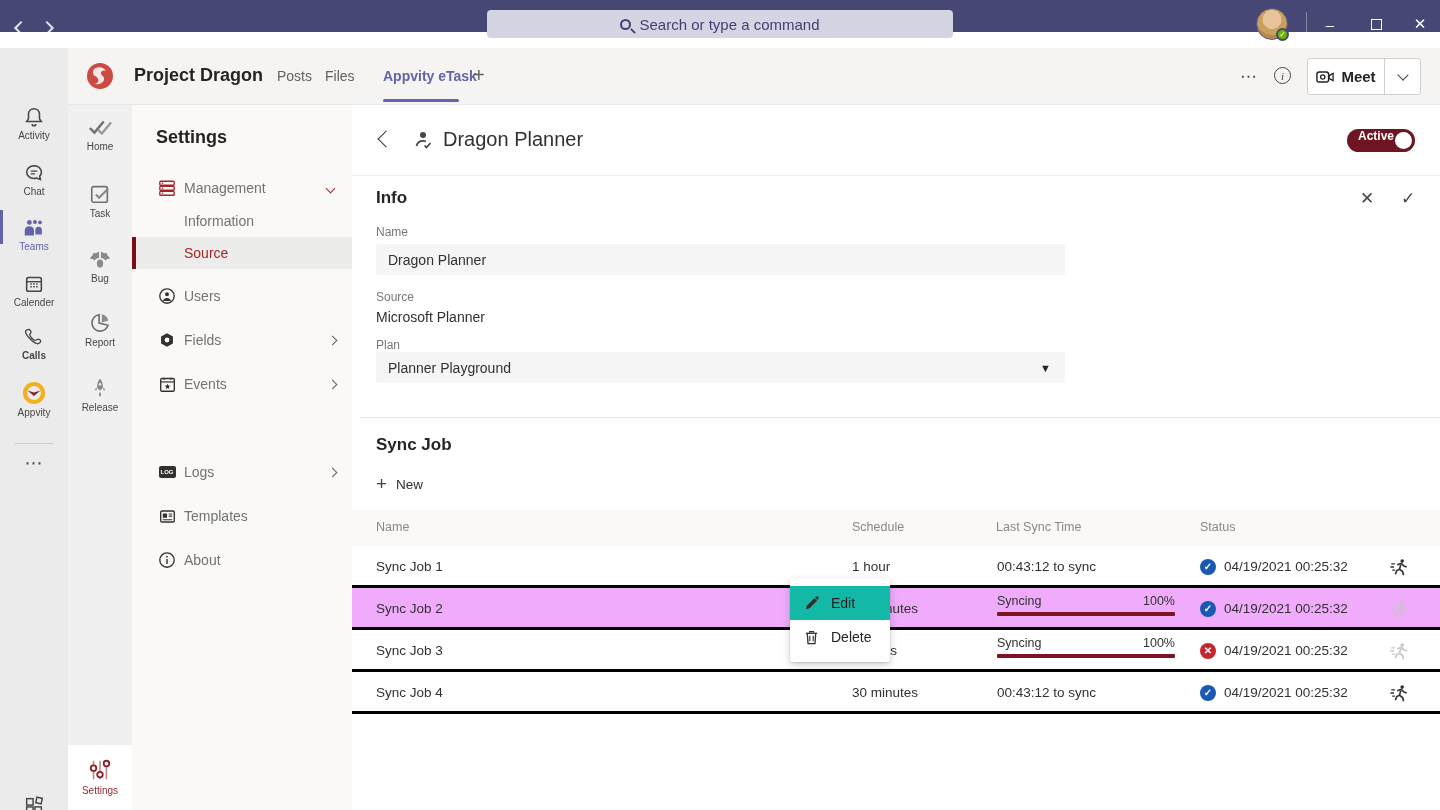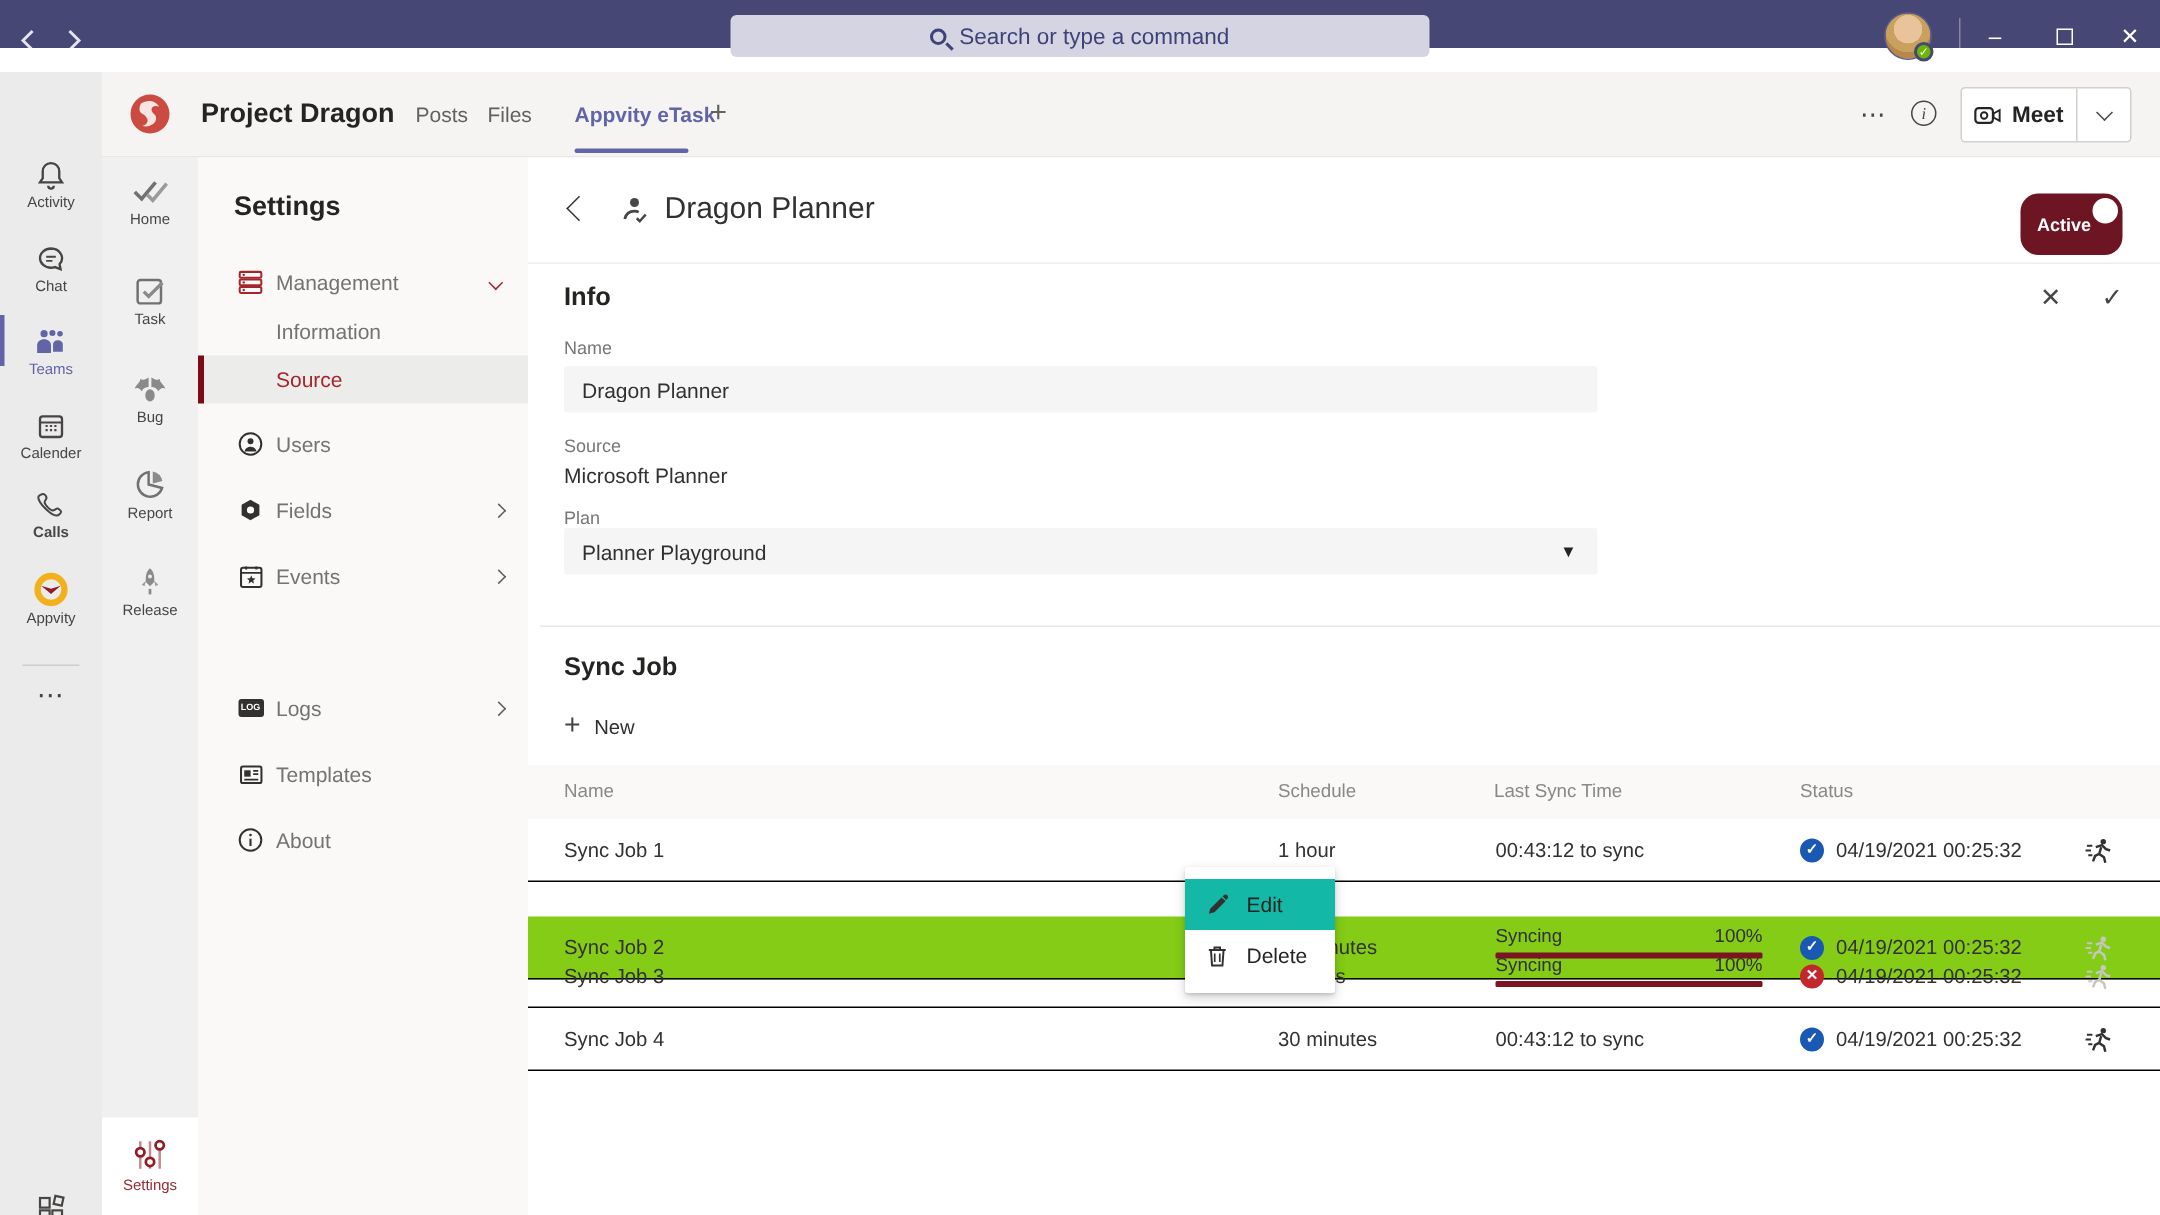--- a/index.html
+++ b/index.html
@@ -86,22 +86,22 @@
   .nav-row.selected { background:#ececeb; }
   .nav-row.selected .txt { color:#a4262c; }
   .nav-row.selected:before { content:""; position:absolute; left:0; top:0; width:4px; height:32px; background:#7b0c16; }
 
   
   .main { position:absolute; top:105px; left:352px; width:1088px; height:705px; background:#fff; }
   .detail-hd-border { position:absolute; top:70px; left:0; width:1088px; height:1px; background:#efeeed; }
   .back-chev { position:absolute; left:28px; top:28px; width:12px; height:12px;
     border-left:1.8px solid #323130; border-bottom:1.8px solid #323130; transform:rotate(45deg); }
   .detail-title { position:absolute; left:91px; top:23px; font-size:20px; color:#323130; }
-  .pill { position:absolute; right:25px; top:24px; width:68px; height:41px; background:#6e1523;
-    border-radius:12px; color:#fff; display:flex; align-items:center; }
+  .pill { position:absolute; right:25px; top:24px; width:68px; height:23px; background:#6e1523;
+    border-radius:12px; color:#fff; display:flex; align-items:flex-start; }
   .pill .plbl { font-size:12px; font-weight:bold; margin-left:11px; }
   .pill .knob { position:absolute; right:3px; top:3px; width:17px; height:17px; border-radius:50%; background:#fff; }
 
   .sec-heading { font-size:17px; font-weight:bold; color:#252423; position:absolute; left:24px; }
   .icon-btn { position:absolute; top:83px; font-size:17px; color:#484644; }
   .field-label { position:absolute; left:24px; font-size:12px; color:#797775; }
   .field-input { position:absolute; left:24px; width:689px; height:31px; background:#f5f5f5; border:none;
     border-radius:2px; font-size:14px; color:#323130; padding-left:12px; font-family:"Liberation Sans",sans-serif; }
   .field-value { position:absolute; left:24px; font-size:14px; color:#323130; }
   .dropdown { position:absolute; left:24px; top:247px; width:689px; height:31px; background:#f5f5f5;
@@ -109,23 +109,23 @@
   .dropdown .dval { margin-left:12px; font-size:14px; color:#323130; }
   .dropdown .darr { position:absolute; right:14px; font-size:11px; color:#252423; }
   .hsplit { position:absolute; left:8px; top:312px; width:1080px; height:1px; background:#e8e7e6; }
 
   .new-btn { position:absolute; left:24px; top:368px; height:22px; display:flex; align-items:center; gap:9px; }
   .new-btn .plus { font-size:19px; color:#484644; font-weight:300; }
   .new-btn .nlbl { font-size:13.5px; color:#323130; }
 
   .tbl-head { position:absolute; left:0; top:405px; width:1088px; height:36px; background:#faf9f8; }
   .tbl-head span { position:absolute; top:10px; font-size:12.5px; color:#8a8886; }
-  .trow { position:absolute; left:0; width:1088px; height:42px; border-bottom:1px solid #000000; }
+  .trow { position:absolute; left:0; width:1088px; height:42px; border-bottom:3px solid #000000; }
   .trow .cell { position:absolute; top:13px; font-size:13.5px; color:#323130; }
-  .trow.tint { background:#84cc16;margin-top:23px; }
+  .trow.tint { background:#f0abfc; }
   .badge { position:absolute; left:848px; top:13px; width:16px; height:16px; border-radius:50%;
     color:#fff; font-size:10px; line-height:16px; text-align:center; font-weight:bold; }
   .badge.success { background:#1959b3; }
   .badge.error { background:#c4262e; }
   .run-ic { position:absolute; left:1037px; top:11px; }
   .progress { position:absolute; left:645px; top:6px; width:178px; }
   .progress .ptop { display:flex; justify-content:space-between; font-size:12.5px; color:#323130; }
   .progress .pbar { margin-top:4px; height:4px; background:#7b1522; border-radius:1px; }
 
   

